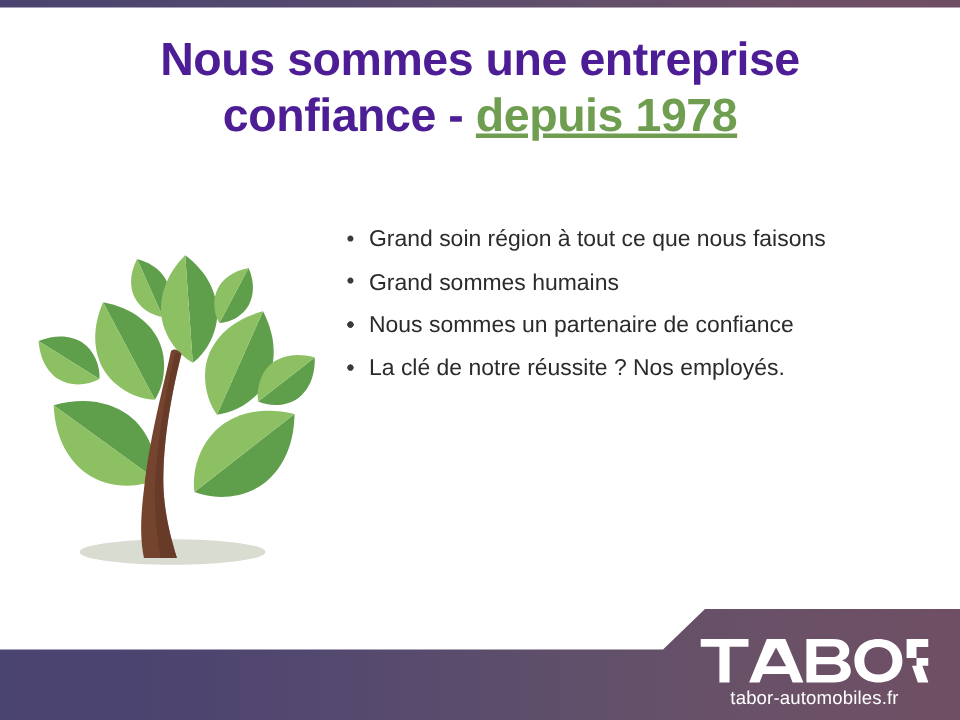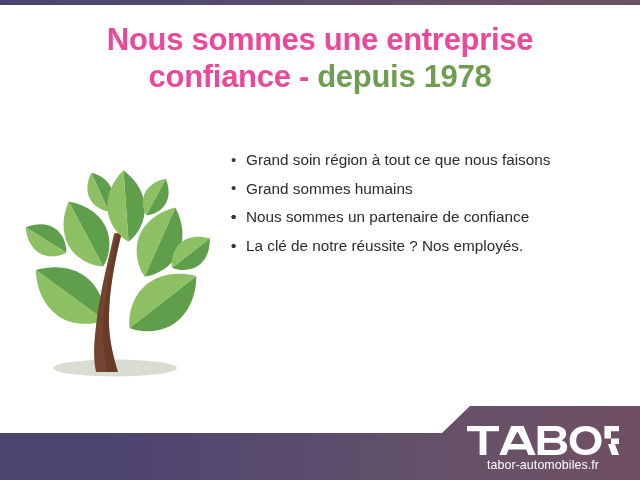--- a/index.html
+++ b/index.html
@@ -22,26 +22,27 @@
 
   
   #headline{
     position:absolute;top:22px;left:0;width:640px;
     text-align:center;
     line-height:1.18;
     letter-spacing:-0.3px;
   }
   #headline .line{display:block;}
   .hl-dark{
-    color:#ec4899;font-weight:bold;font-size:31px;
+    color:#4c1d95;font-weight:bold;font-size:31px;
     font-family:"Liberation Sans", sans-serif;
   }
   .hl-green{
     color:#6f9e51;font-weight:bold;font-size:31px;
     font-family:"Liberation Sans", sans-serif;
+    text-decoration:underline;
   }
 
   
   #tree-art{
     position:absolute;left:8px;top:150px;width:210px;height:240px;
   }
   #tree-art svg{display:block;width:210px;height:240px;}
 
   
   #bullet-list{

